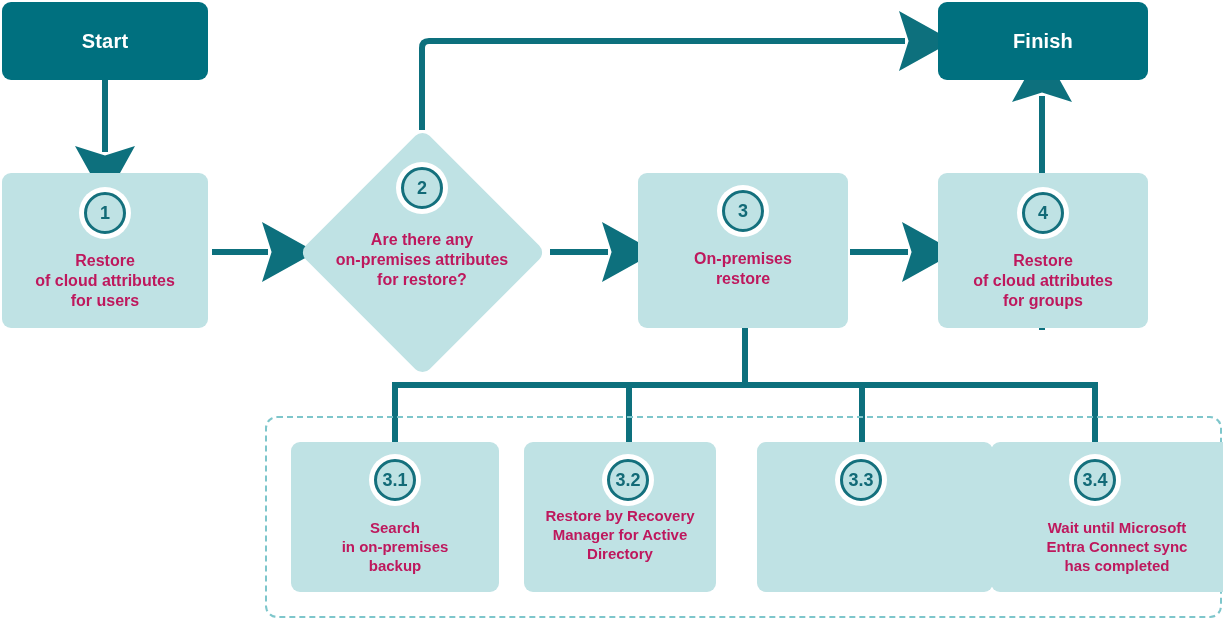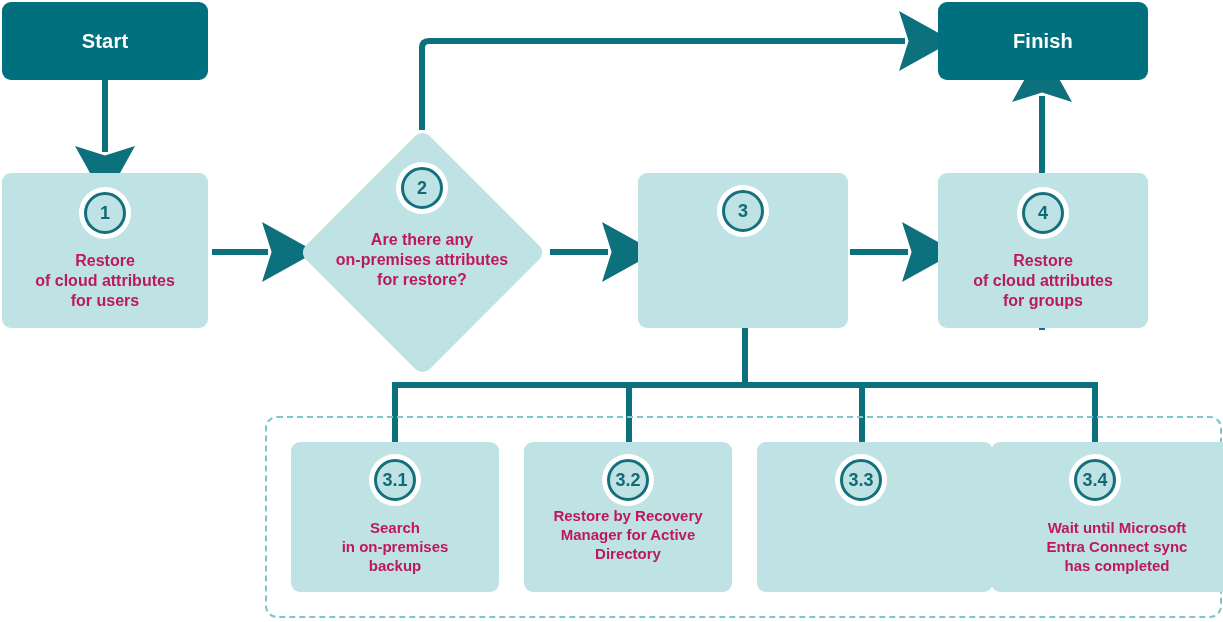--- a/index.html
+++ b/index.html
@@ -168,20 +168,22 @@
     </div>
     <div class="node-text" style="top:100px;">Are there any
 on-premises attributes
 for restore?</div>
   </div>
 
   <div class="node process" style="left:638px; top:173px; width:210px; height:155px;">
     <div class="badge-wrap" style="left:79px; top:12px;">
       <div class="badge">3</div>
     </div>
+    <div class="node-text" style="top:76px;">On-premises
+restore</div>
   </div>
 
   <div class="node process" style="left:938px; top:173px; width:210px; height:155px;">
     <div class="badge-wrap" style="left:79px; top:14px;">
       <div class="badge">4</div>
     </div>
     <div class="node-text" style="top:78px;">Restore
 of cloud attributes
 for groups</div>
   </div>
@@ -190,21 +192,21 @@
 
   <div class="node process" style="left:291px; top:442px; width:208px; height:150px;">
     <div class="badge-wrap" style="left:78px; top:12px;justify-content:center;">
       <div class="badge">3.1</div>
     </div>
     <div class="node-text sub" style="top:76px;">Search
 in on-premises
 backup</div>
   </div>
 
-  <div class="node process" style="left:524px; top:442px; width:208px; height:150px;">
+  <div class="node process" style="left:524px; top:442px; width:192px; height:150px;">
     <div class="badge-wrap" style="left:78px; top:12px;">
       <div class="badge">3.2</div>
     </div>
     <div class="node-text sub" style="top:64px;">Restore by Recovery
 Manager for Active
 Directory</div>
   </div>
 
   <div class="node process" style="left:757px; top:442px; width:236px; height:150px;">
     <div class="badge-wrap" style="left:78px; top:12px;">

